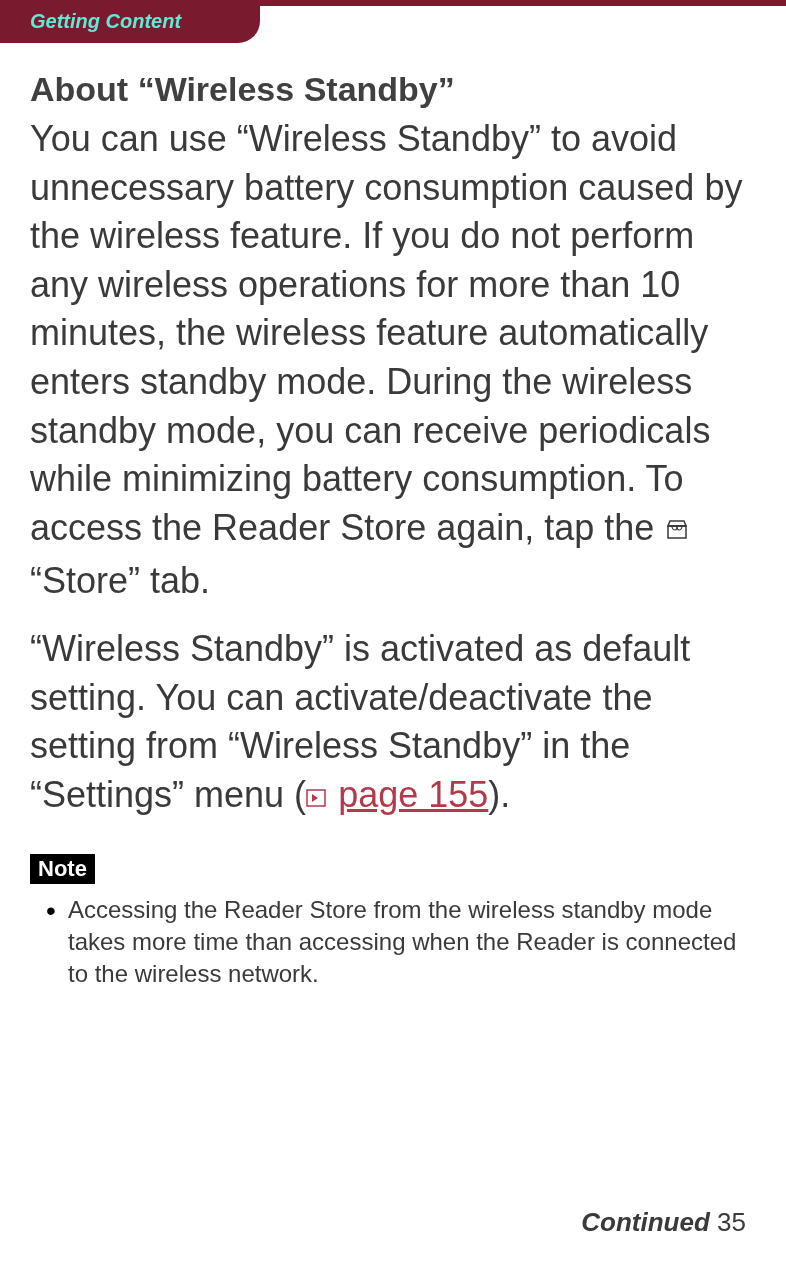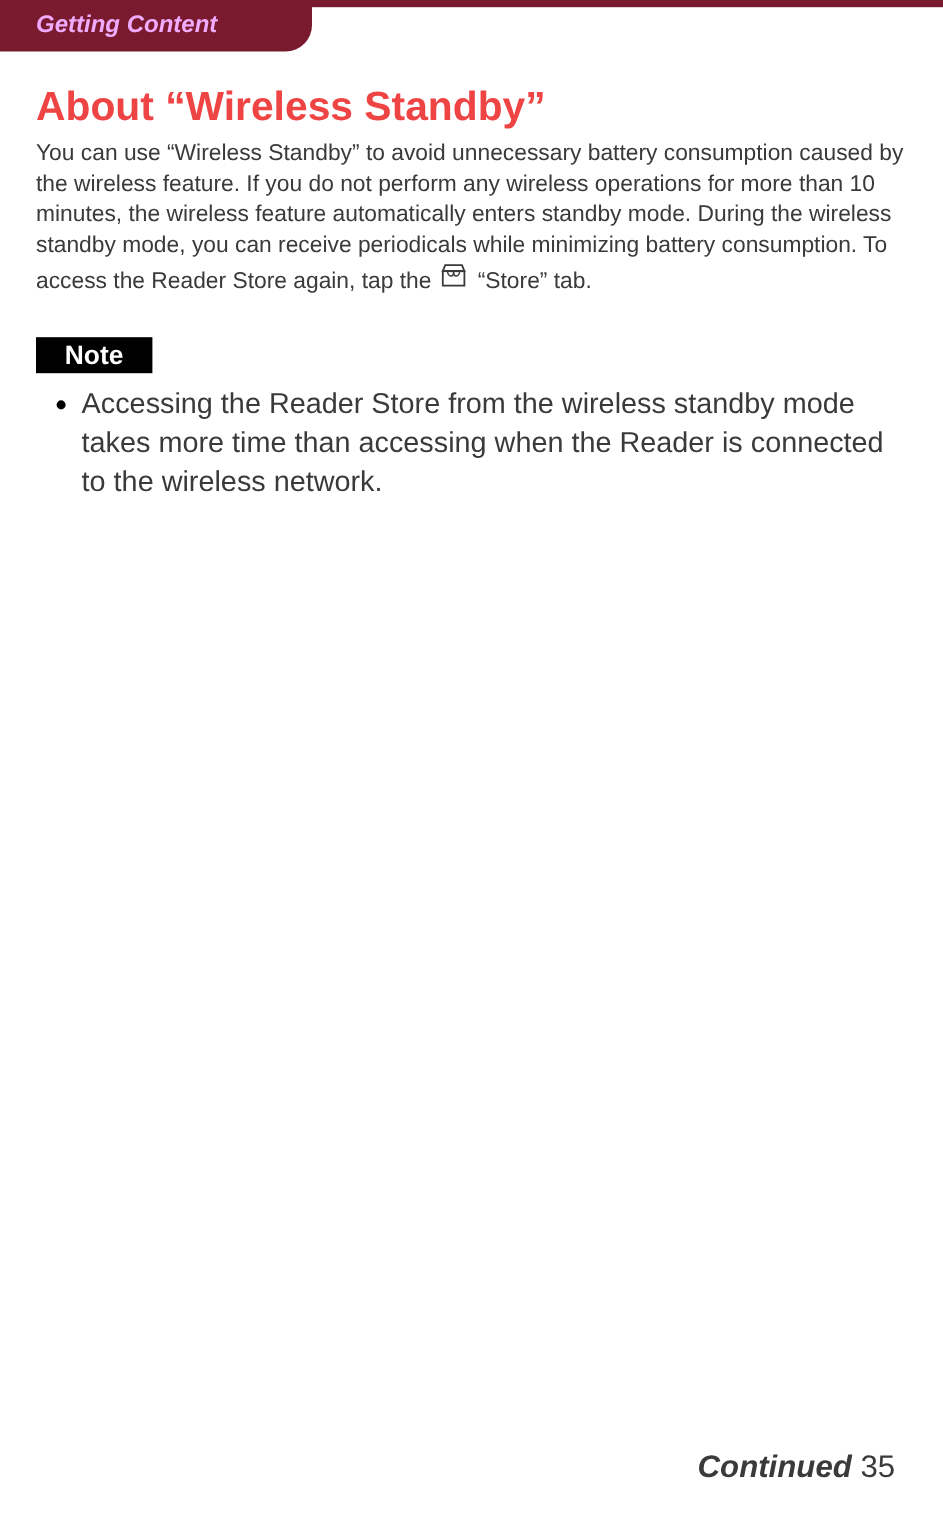--- a/index.html
+++ b/index.html
@@ -13,48 +13,48 @@
       background: #fff;
       font-family: Arial, Helvetica, sans-serif;
       position: relative;
       color: #3a3a3a;
     }
     .header-tab {
       position: absolute;
       top: 0;
       left: 0;
       background: #7a1a2e;
-      color: #f0abfc;
+      color: #5eead4;
       font-weight: bold;
       font-style: italic;
       font-size: 20px;
       padding: 10px 40px 10px 30px;
       border-bottom-right-radius: 22px;
       width: 260px;
     }
     .header-stripe {
       position: absolute;
       top: 0;
       left: 0;
       right: 0;
       height: 6px;
       background: #7a1a2e;
     }
     .content {
       padding: 70px 30px 0 30px;
     }
     h1.main-title {
-      color: #ef4444;
+      color: #404040;
       font-weight: 900;
       font-size: 34px;
       margin-bottom: 6px;
       font-family: Arial, Helvetica, sans-serif;
     }
     p.body-text {
-      font-size: 19px;
+      font-size: 36px;
       line-height: 1.35;
       color: #3a3a3a;
       margin-bottom: 20px;
     }
     .body-text .store-icon {
       display: inline-block;
       vertical-align: middle;
       margin: 0 4px 4px 2px;
     }
     .body-text .link-icon {
@@ -68,21 +68,21 @@
     }
     .paren {
       color: #3a3a3a;
     }
     .note-label {
       display: inline-block;
       background: #000;
       color: #fff;
       font-weight: bold;
       font-size: 22px;
-      padding: 2px 24px;
+      padding: 2px 8px;
       margin: 10px 0 10px 0;
     }
     ul.note-list {
       list-style: none;
       padding-left: 20px;
       margin-bottom: 30px;
     }
     ul.note-list li {
       font-size: 24px;
       line-height: 1.35;
@@ -136,20 +136,28 @@
       <svg width="22" height="22" viewBox="0 0 22 22">
         <rect x="2" y="8" width="18" height="12" fill="none" stroke="#3a3a3a" stroke-width="1.5"></rect>
         <path d="M2 8 L4 3 L18 3 L20 8 Z" fill="none" stroke="#3a3a3a" stroke-width="1.5"></path>
         <path d="M2 8 L20 8" stroke="#3a3a3a" stroke-width="1.5"></path>
         <path d="M6 8 C6 11 8 12 9 12 C10 12 11 11 11 8" fill="none" stroke="#3a3a3a" stroke-width="1.2"></path>
         <path d="M11 8 C11 11 12 12 13 12 C14 12 16 11 16 8" fill="none" stroke="#3a3a3a" stroke-width="1.2"></path>
       </svg>
     </span><span> “Store” tab.</span>
   </p>
 
+  <p class="body-text">
+    <span>“Wireless Standby” is activated as default setting. You can activate/deactivate the setting from “Wireless Standby” in the “Settings” menu (</span><span class="link-icon">
+      <svg width="20" height="18" viewBox="0 0 20 18">
+        <rect x="1" y="1" width="18" height="16" fill="none" stroke="#b33a4a" stroke-width="1.5"></rect>
+        <path d="M6 5 L12 9 L6 13 Z" fill="#b33a4a"></path>
+      </svg>
+    </span> <a href="#" class="page-link">page 155</a><span class="paren">).</span>
+  </p>
 
   <div class="note-label">Note</div>
 
   <ul class="note-list">
     <li>Accessing the Reader Store from the wireless standby mode takes more time than accessing when the Reader is connected to the wireless network.</li>
   </ul>
 
 
 
 </div>

